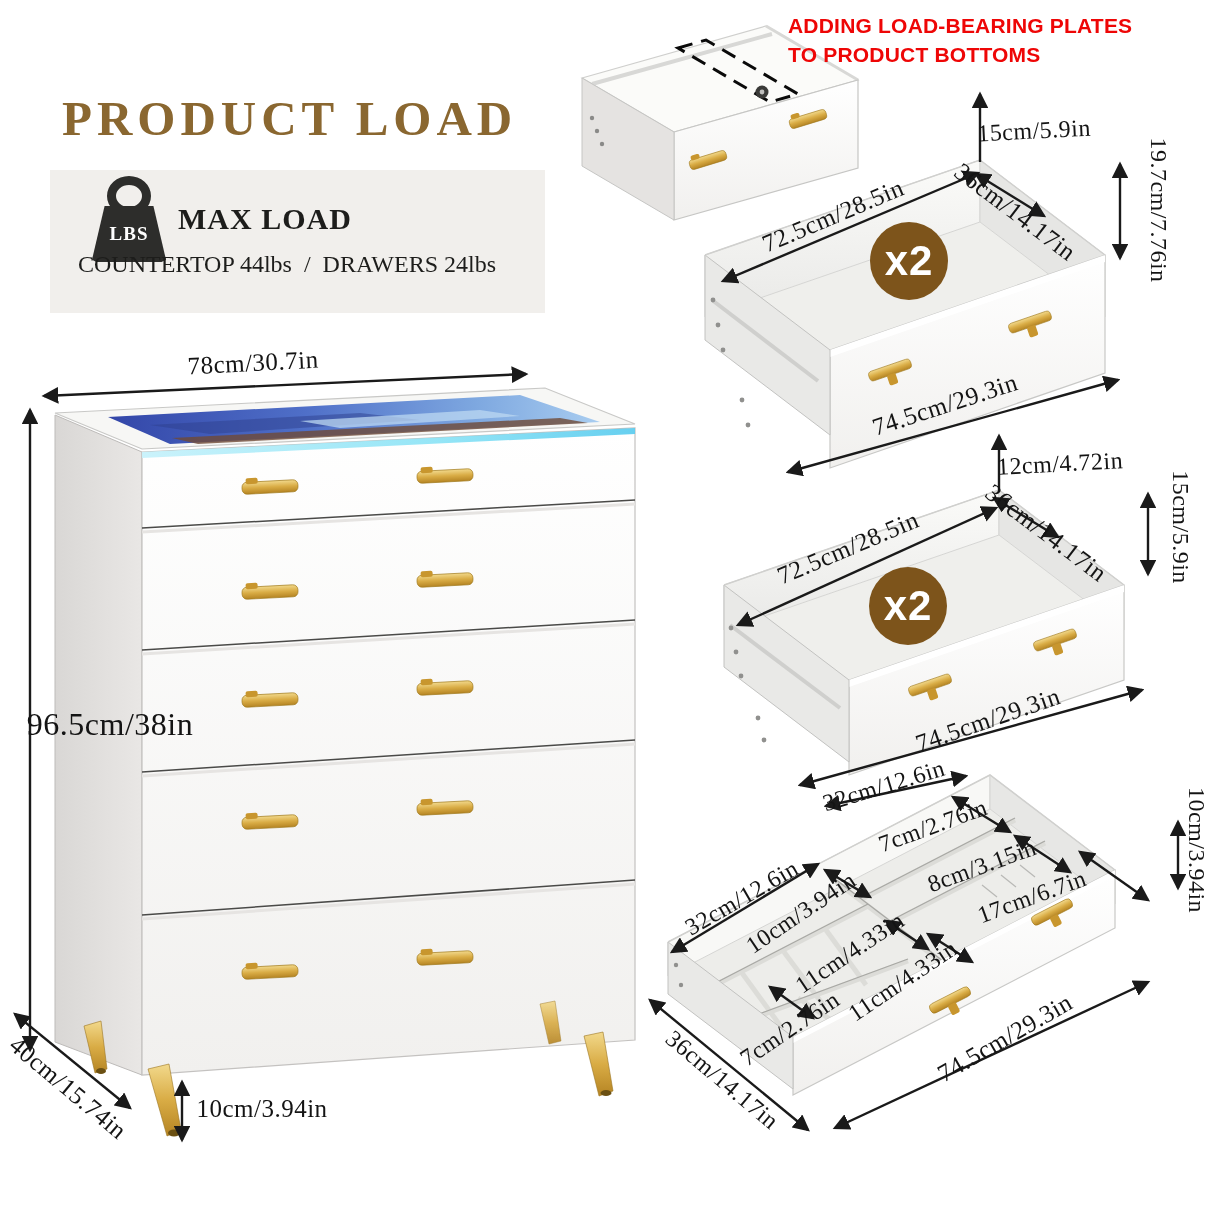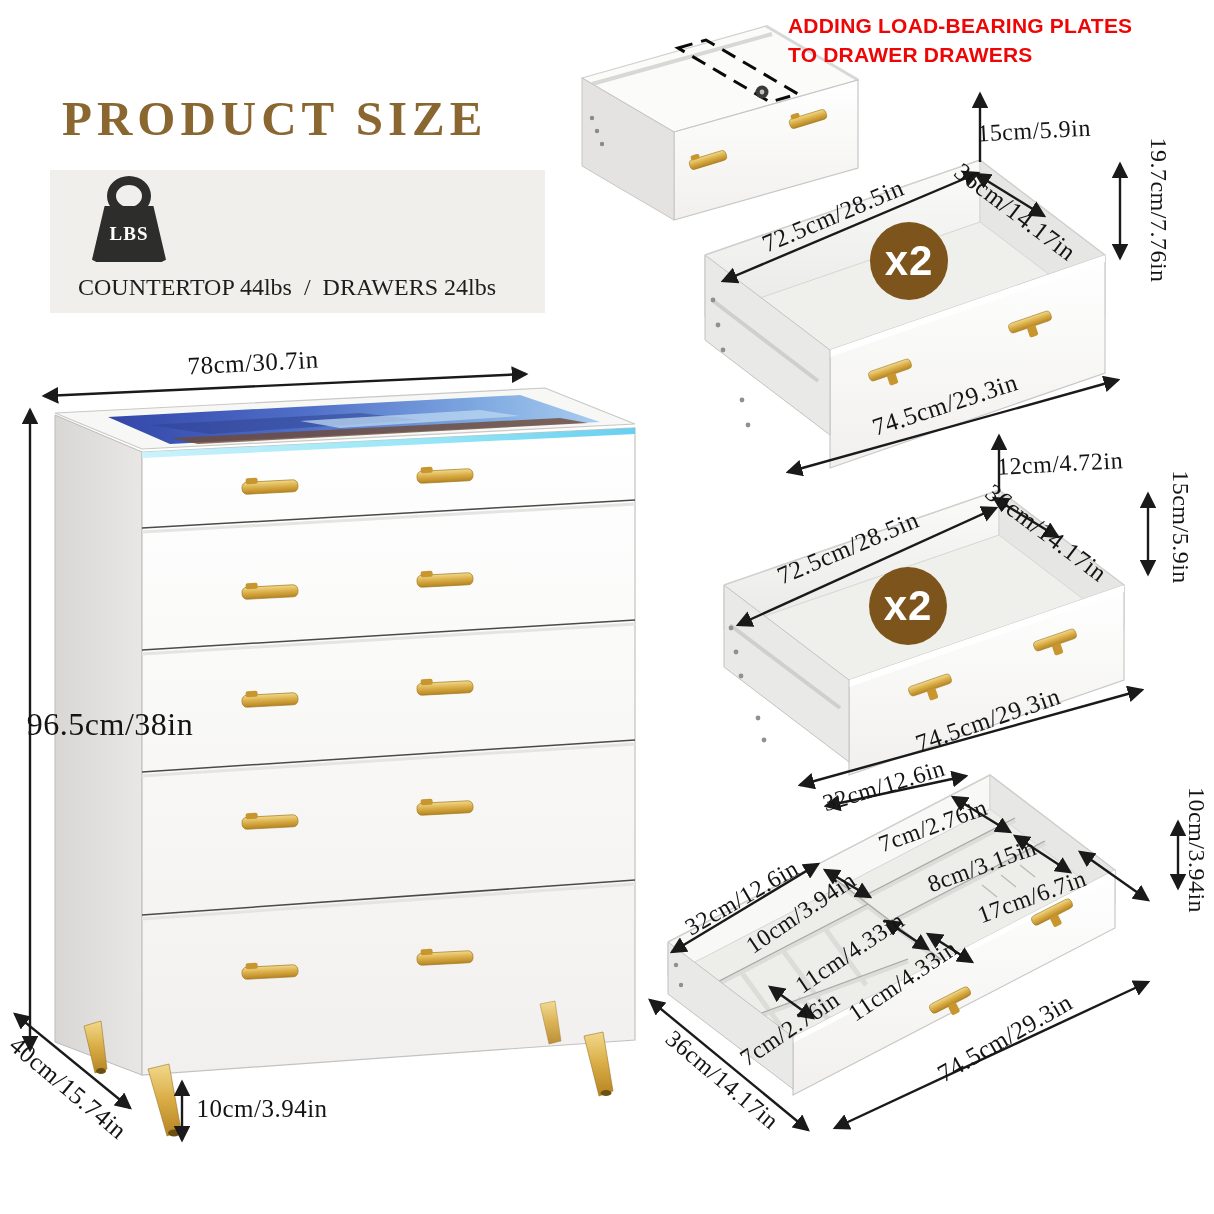--- a/index.html
+++ b/index.html
@@ -15,21 +15,21 @@
   .title{position:absolute;left:62px;top:90px;margin:0;font:bold 49px "Liberation Serif",serif;
          color:#8a6730;letter-spacing:5px;white-space:nowrap;}
   .load-panel{position:absolute;left:50px;top:170px;width:495px;height:143px;background:#f1efec;text-align:right;}
   .kb{position:absolute;left:42px;top:6px;width:74px;height:84px;}
   .kb .ring{width:26px;height:22px;border:9px solid #2d2d2b;border-radius:50%;margin:0 auto;}
   .kb .kbody{margin-top:-10px;width:74px;height:56px;background:#2d2d2b;
             clip-path:polygon(17% 0,83% 0,100% 96%,94% 100%,6% 100%,0 96%);
             display:flex;align-items:center;justify-content:center;}
   .kb .kbody span{font:bold 19px "Liberation Serif",serif;color:#fff;letter-spacing:1px;}
   .maxload{position:absolute;left:128px;top:32px;font:bold 30px "Liberation Serif",serif;color:#1d1d1b;letter-spacing:1px;}
-  .loaddetail{position:absolute;left:28px;top:104px;font:24px "Liberation Serif",serif;color:#1d1d1b;white-space:pre;}
+  .loaddetail{position:absolute;left:28px;top:81px;font:24px "Liberation Serif",serif;color:#1d1d1b;white-space:pre;}
   .badge{position:absolute;width:78px;height:78px;border-radius:50%;background:#7d541b;
          transform:translate(-50%,-50%);display:flex;align-items:center;justify-content:center;text-align:right;}
   .badge span{font:bold 42px "Liberation Sans",sans-serif;color:#fff;letter-spacing:1px;}
 </style>
 </head>
 <body>
 
 <div class="stage">
 
 <svg width="1214" height="1214" viewBox="0 0 1214 1214">
@@ -289,32 +289,33 @@
     <line x1="886" y1="921" x2="928" y2="949" marker-start="url(#mS)" marker-end="url(#mE)"></line>
     <line x1="928" y1="934" x2="972" y2="962" marker-start="url(#mS)" marker-end="url(#mE)"></line>
     <line x1="770" y1="987" x2="813" y2="1018" marker-start="url(#mS)" marker-end="url(#mE)"></line>
     <line x1="650" y1="1000" x2="808" y2="1130" marker-start="url(#mS)" marker-end="url(#mE)"></line>
     <line x1="835" y1="1128" x2="1148" y2="982" marker-start="url(#mS)" marker-end="url(#mE)"></line>
   </g>
 </svg>
 
   <div class="note">
     <div>ADDING LOAD-BEARING PLATES</div>
-    <div>TO DRAWER DRAWERS</div>
+    <div>TO PRODUCT BOTTOMS</div>
   </div>
 
-  <h1 class="title">PRODUCT SIZE</h1>
+  <h1 class="title">PRODUCT LOAD</h1>
 
   <div class="load-panel">
     <div class="kb">
       <div class="ring"></div>
       <div class="kbody">
         <span>LBS</span>
       </div>
     </div>
+    <div class="maxload">MAX LOAD</div>
     <div class="loaddetail">COUNTERTOP 44lbs  /  DRAWERS 24lbs</div>
   </div>
 
   <div class="dim" style="left:253px;top:363px;--r:-3deg">78cm/30.7in</div>
   <div class="dim big" style="left:110px;top:724px">96.5cm/38in</div>
   <div class="dim" style="left:68px;top:1088px;--r:40deg">40cm/15.74in</div>
   <div class="dim" style="left:262px;top:1109px">10cm/3.94in</div>
 
   <div class="dim small" style="left:1034px;top:131px;--r:-3deg">15cm/5.9in</div>
   <div class="dim" style="left:833px;top:216px;--r:-23deg">72.5cm/28.5in</div>

